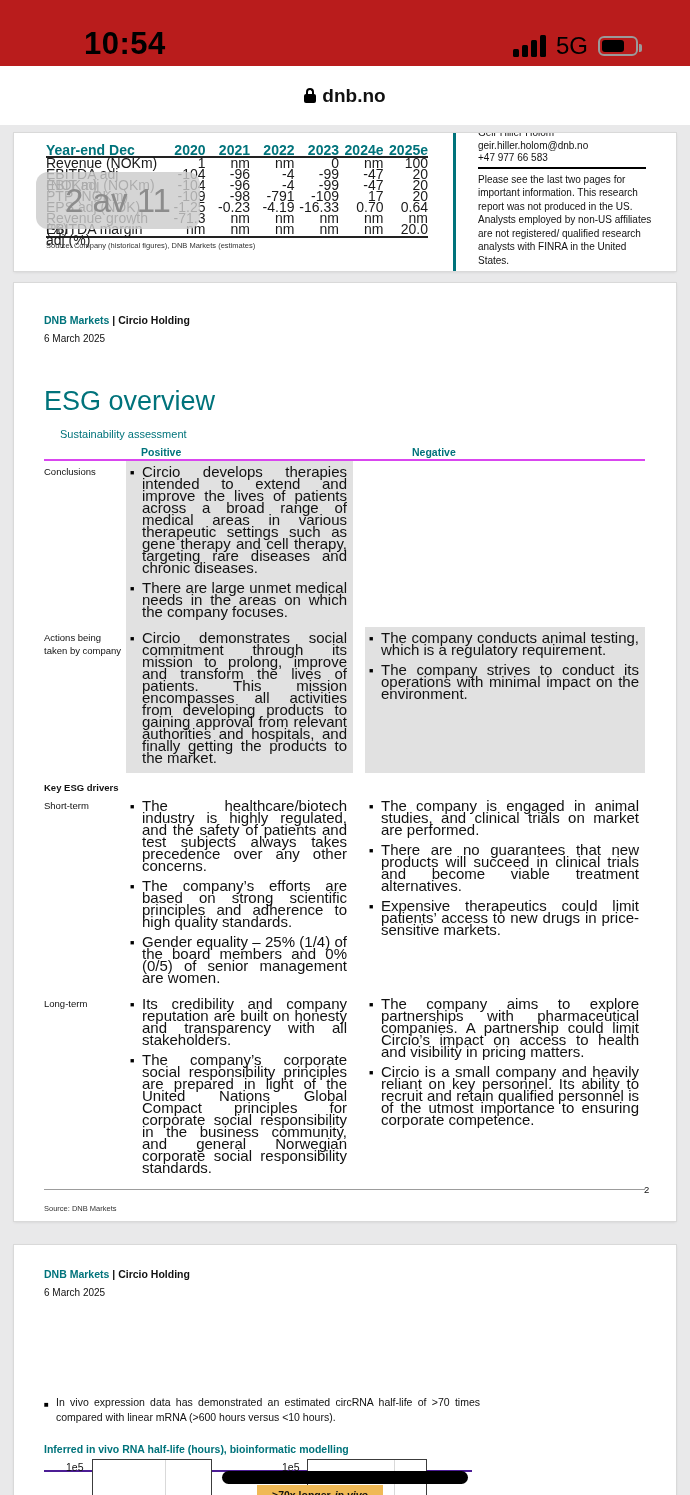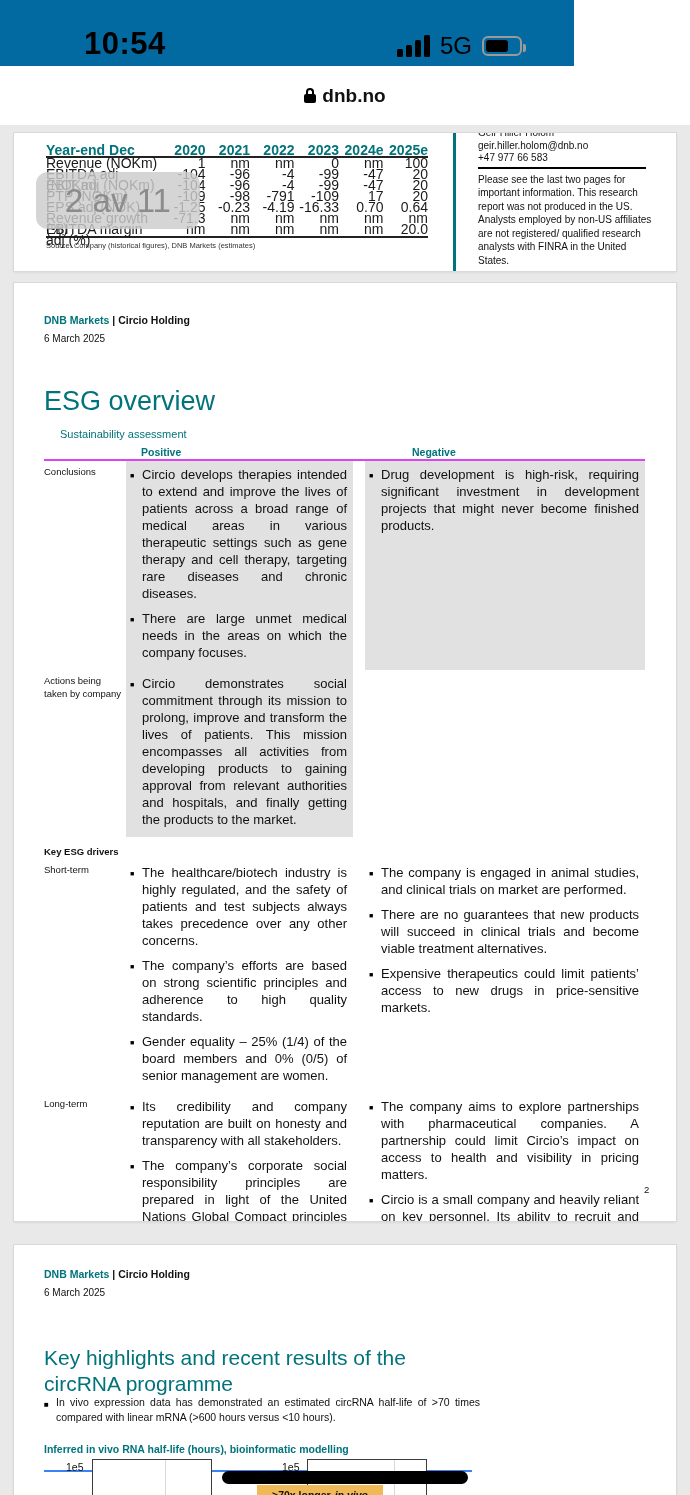--- a/index.html
+++ b/index.html
@@ -1,20 +1,20 @@
 <!DOCTYPE html>
 <html><head>
 <meta charset="utf-8">
 <style>
   * { margin:0; padding:0; box-sizing:border-box; }
   html,body { width:690px; height:1495px; overflow:hidden; background:#fff;
               font-family:"Liberation Sans", sans-serif; }
 
   
-  .statusbar { position:absolute; left:0; top:0; width:574px; height:66px; background:#0369a1; }
+  .statusbar { position:absolute; left:0; top:0; width:690px; height:66px; background:#b91c1c; }
   .time { position:absolute; left:84px; top:26px; font-size:31px; font-weight:600; color:#000; letter-spacing:.5px; }
   .sb-right { position:absolute; right:52px; top:32px; display:flex; align-items:center; gap:10px; }
   .sig { display:flex; align-items:flex-end; gap:3px; height:22px; }
   .sig span { width:6px; background:#000; border-radius:1.5px; display:block; }
   .sig .b1{height:8px}.sig .b2{height:12px}.sig .b3{height:17px}.sig .b4{height:22px}
   .net { font-size:24px; color:#000; }
   .batt { position:relative; width:40px; height:20px; border:2px solid #9a9a9a; border-radius:6px; }
   .batt .fill { position:absolute; left:2px; top:2px; bottom:2px; width:22px; background:#000; border-radius:3px; }
   .batt .nub { position:absolute; right:-6px; top:6px; width:3px; height:8px; background:#9a9a9a; border-radius:0 2px 2px 0; }
 
@@ -64,37 +64,37 @@
   .h2 { position:absolute; left:46px; top:145px; font-size:11px; font-weight:400; color:#00737b; }
 
   .esg { position:absolute; left:30px; top:163px; width:601px; }
   .esg-colhead { position:relative; height:13px; font-size:10.5px; font-weight:700; color:#00737b; }
   .esg-colhead .pos { position:absolute; left:97px; } .esg-colhead .neg { position:absolute; left:368px; }
   .esg-body { border-top:2px solid #d946ef; }
   .esg-row { display:grid; grid-template-columns:82px 227px 12px 280px; }
   .esg-row .rlabel { font-size:9.5px; line-height:12.5px; color:#111; padding-top:5px; }
   .cell { padding:5px 6px 9px 4px; }
   .shaded .cell { background:#e1e1e1; }
-  .bullet { position:relative; padding-left:12px; font-size:13px; line-height:17px;
+  .bullet { position:relative; padding-left:12px; font-size:15px; line-height:12px;
             text-align:justify; color:#111; margin-bottom:8px; }
   .bullet:last-child { margin-bottom:0; }
   .bullet::before { content:"■"; position:absolute; left:0; top:1px; font-size:7px; color:#000; }
   .esg-section { font-size:9.5px; font-weight:700; color:#111; padding:9px 0 2px; }
   .esg-footline { border-top:1px solid #9c9c9c; margin-top:6px; }
   .esg-source { font-size:7.5px; color:#333; padding-top:14px; }
   .pagenum { position:absolute; left:630px; top:901px; font-size:9.5px; color:#111; }
 
   
   .h1b { position:absolute; left:30px; top:100px; width:440px; font-size:21px; line-height:26px;
          font-weight:400; color:#00737b; }
   .p3-bullet { position:absolute; left:30px; top:150px; width:436px; }
   .p3-bullet .bullet { font-size:10.5px; line-height:15px; }
   .p3-bullet .bullet::before { font-size:8px; top:2px; }
   .chart-title { position:absolute; left:30px; top:198px; width:428px; font-size:10.5px; font-weight:700;
-                 color:#00737b; border-bottom:2px solid #3b82f6; padding-bottom:15px; }
+                 color:#00737b; border-bottom:2px solid #4c1d95; padding-bottom:15px; }
   .plot-ylab { position:absolute; font-size:10.5px; color:#111; top:216px; }
   .plot-box { position:absolute; top:214px; width:120px; height:60px; border:1.5px solid #3c3c3c; background:#fff; }
   .gridline { position:absolute; top:0; bottom:0; width:1px; background:#d9d9d9; }
   .black-bar { position:absolute; left:208px; top:226px; width:246px; height:13px; background:#000; border-radius:7px; }
   .orange-badge { position:absolute; left:243px; top:240px; width:126px; height:20px; background:#f0b955;
                   font-size:10.5px; font-weight:700; color:#111; display:flex; align-items:center; justify-content:center; }
   .orange-badge .it { font-style:italic; font-weight:700; margin-left:4px; }
 </style>
 </head>
 <body>
@@ -230,30 +230,31 @@
         <span class="neg">Negative</span>
       </div>
       <div class="esg-body" id="esg-body">
           <div class="esg-row shaded">
             <div class="rlabel">Conclusions</div>
             <div class="cell">
               <div class="bullet">Circio develops therapies intended to extend and improve the lives of patients across a broad range of medical areas in various therapeutic settings such as gene therapy and cell therapy, targeting rare diseases and chronic diseases.</div>
               <div class="bullet">There are large unmet medical needs in the areas on which the company focuses.</div>
             </div>
             <div></div>
-            <div class="cell">
-              <div class="bullet">Drug development is high-risk, requiring significant investment in development projects that might never become finished products.</div>
-            </div>
           </div>
           <div class="esg-row shaded">
             <div class="rlabel">Actions being taken by company</div>
             <div class="cell">
               <div class="bullet">Circio demonstrates social commitment through its mission to prolong, improve and transform the lives of patients. This mission encompasses all activities from developing products to gaining approval from relevant authorities and hospitals, and finally getting the products to the market.</div>
             </div>
             <div></div>
+            <div class="cell">
+              <div class="bullet">The company conducts animal testing, which is a regulatory requirement.</div>
+              <div class="bullet">The company strives to conduct its operations with minimal impact on the environment.</div>
+            </div>
           </div>
           <div class="esg-section">Key ESG drivers</div>
           <div class="esg-row">
             <div class="rlabel">Short-term</div>
             <div class="cell">
               <div class="bullet">The healthcare/biotech industry is highly regulated, and the safety of patients and test subjects always takes precedence over any other concerns.</div>
               <div class="bullet">The company’s efforts are based on strong scientific principles and adherence to high quality standards.</div>
               <div class="bullet">Gender equality – 25% (1/4) of the board members and 0% (0/5) of senior management are women.</div>
             </div>
             <div></div>
@@ -282,21 +283,20 @@
     <div class="pagenum">2</div>
   </div>
 
   <div class="pdf-page" id="page3">
     <div class="rep-head" style="top:23px">
       <span class="brand">DNB Markets</span>
       <span>|</span>
       <span>Circio Holding</span>
     </div>
     <div class="rep-date" style="top:42px">6 March 2025</div>
-    <div class="h1b">Key highlights and recent results of the circRNA programme</div>
     <div class="p3-bullet">
       <div class="bullet">In vivo expression data has demonstrated an estimated circRNA half-life of &gt;70 times compared with linear mRNA (&gt;600 hours versus &lt;10 hours).</div>
     </div>
     <div class="chart-title">Inferred in vivo RNA half-life (hours), bioinformatic modelling</div>
 
     <div>
       <span class="plot-ylab" style="left:52px">1e5</span>
       <div class="plot-box" style="left:78px">
         <div class="gridline" style="left:72px"></div>
       </div>

